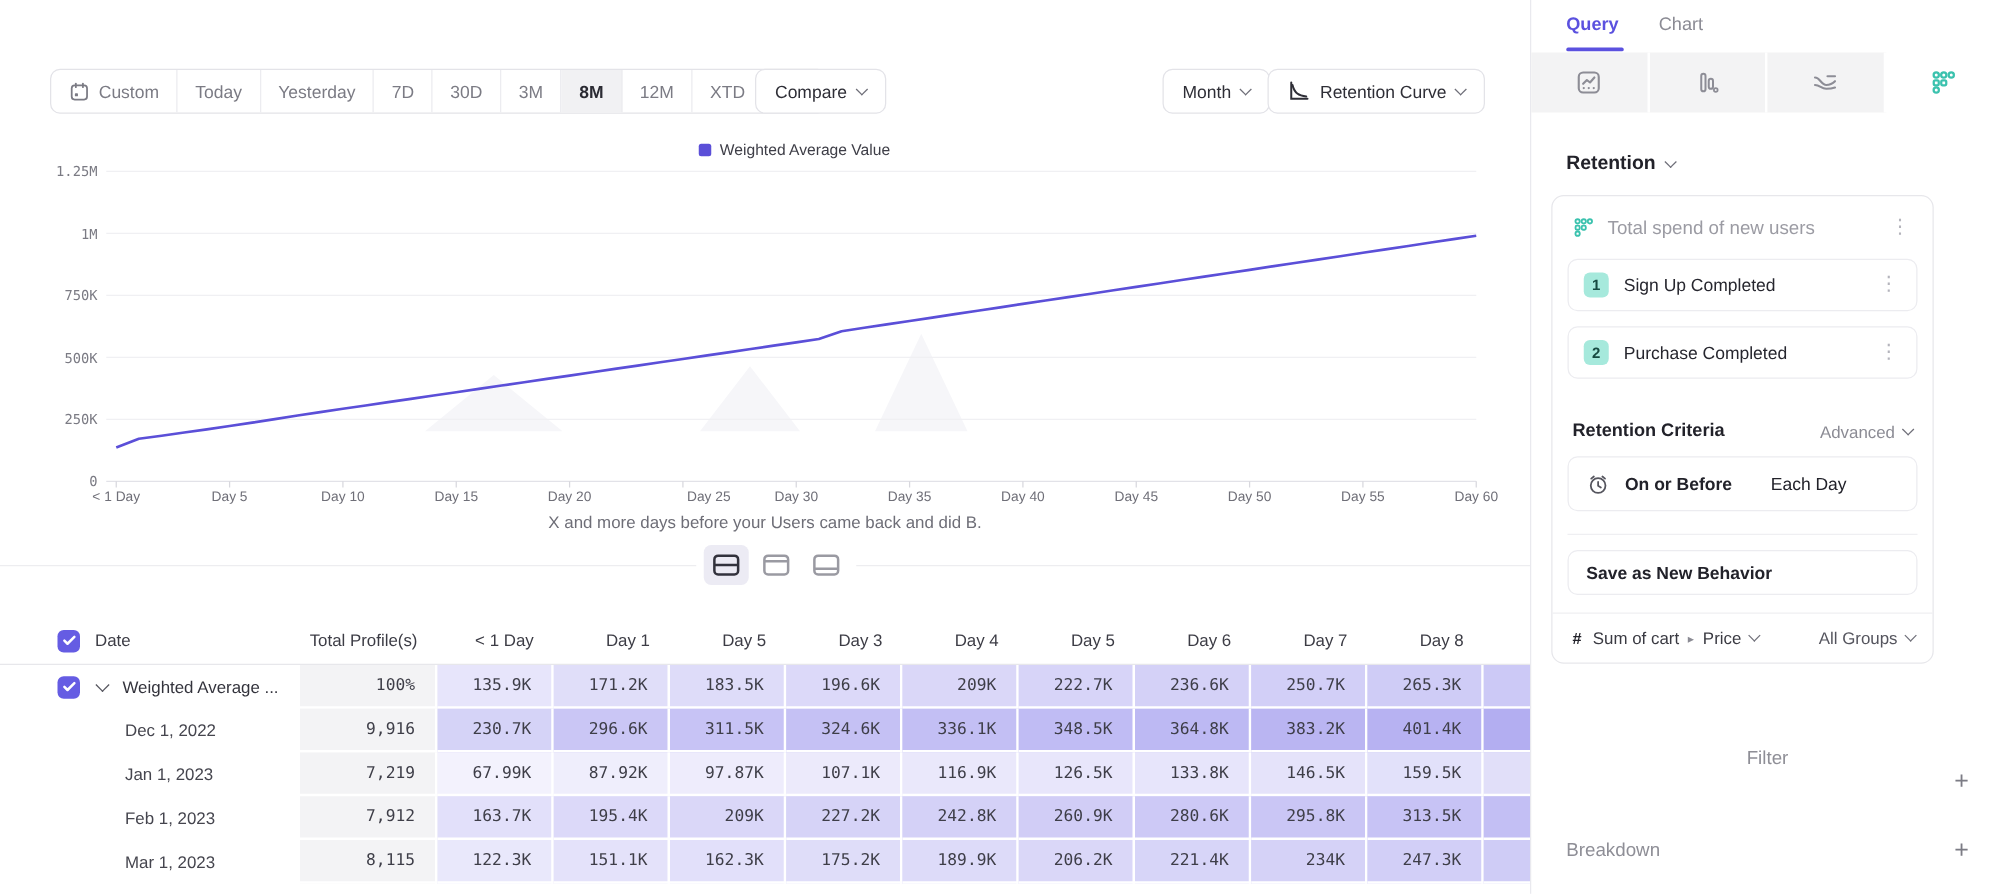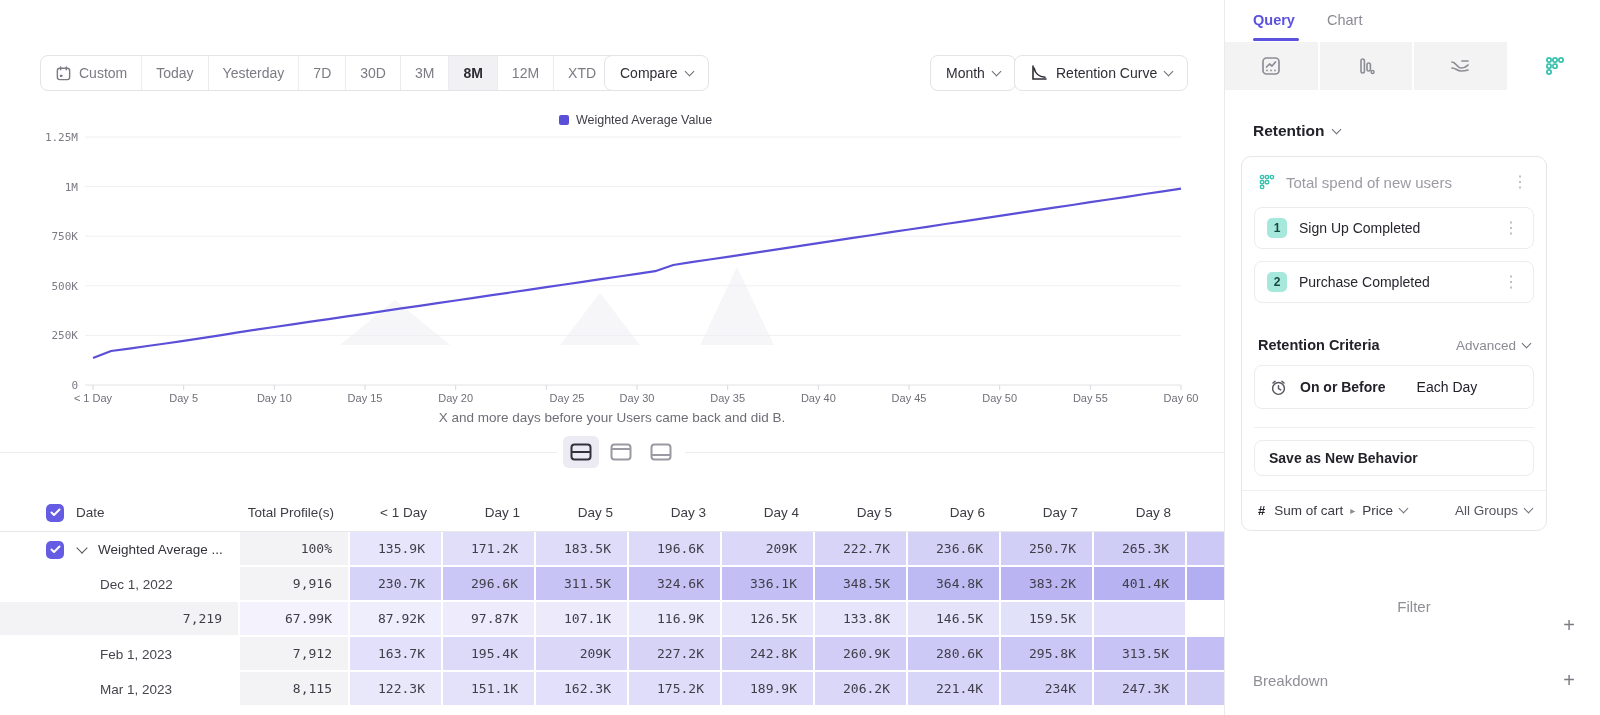--- a/index.html
+++ b/index.html
@@ -296,20 +296,23 @@
         <div class="cell" style="background: rgba(97, 86, 226, 0.353);">311.5K</div>
         <div class="cell" style="background: rgba(97, 86, 226, 0.37);">324.6K</div>
         <div class="cell" style="background: rgba(97, 86, 226, 0.38);">336.1K</div>
         <div class="cell" style="background: rgba(97, 86, 226, 0.396);">348.5K</div>
         <div class="cell" style="background: rgba(97, 86, 226, 0.416);">364.8K</div>
         <div class="cell" style="background: rgba(97, 86, 226, 0.435);">383.2K</div>
         <div class="cell" style="background: rgba(97, 86, 226, 0.455);">401.4K</div>
         <div class="cell" style="background: rgba(97, 86, 226, 0.48);"></div>
       </div>
       <div class="trow tbody-row">
+        <div class="c-date-cell" style="padding-left: 100px;">
+          <span>Jan 1, 2023</span>
+        </div>
         <div class="cell total">7,219</div>
         <div class="cell" style="background: rgba(97, 86, 226, 0.08);">67.99K</div>
         <div class="cell" style="background: rgba(97, 86, 226, 0.1);">87.92K</div>
         <div class="cell" style="background: rgba(97, 86, 226, 0.11);">97.87K</div>
         <div class="cell" style="background: rgba(97, 86, 226, 0.12);">107.1K</div>
         <div class="cell" style="background: rgba(97, 86, 226, 0.133);">116.9K</div>
         <div class="cell" style="background: rgba(97, 86, 226, 0.145);">126.5K</div>
         <div class="cell" style="background: rgba(97, 86, 226, 0.153);">133.8K</div>
         <div class="cell" style="background: rgba(97, 86, 226, 0.165);">146.5K</div>
         <div class="cell" style="background: rgba(97, 86, 226, 0.18);">159.5K</div>

